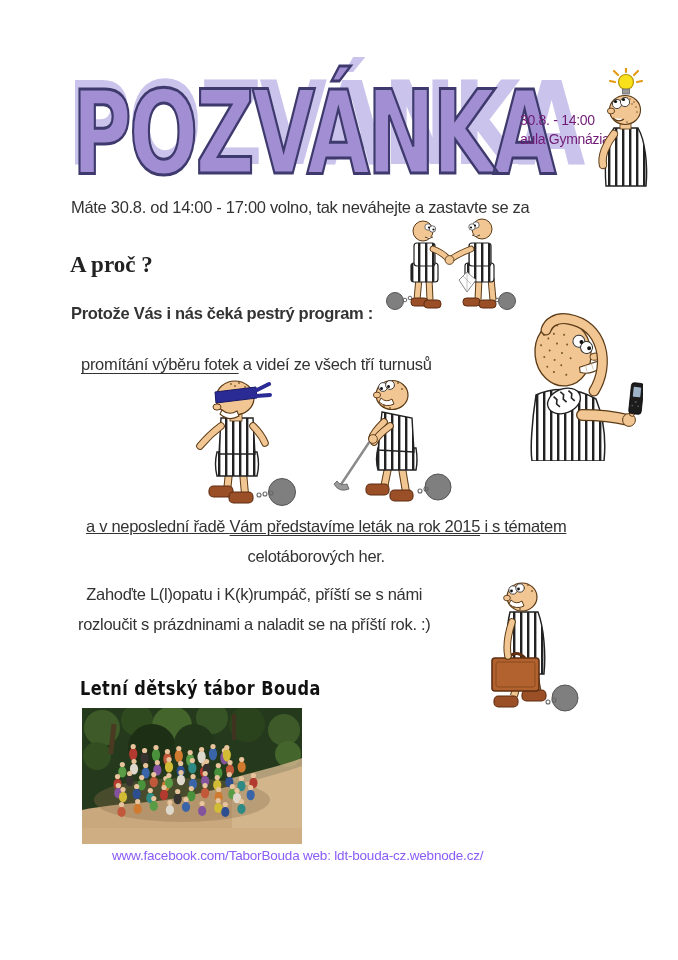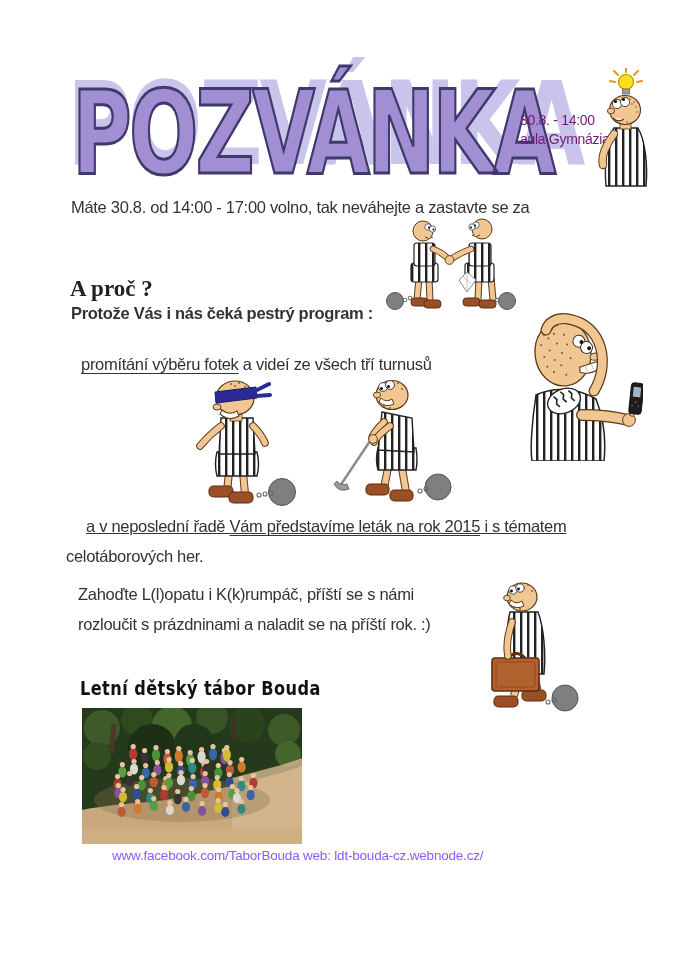--- a/index.html
+++ b/index.html
@@ -15,24 +15,24 @@
     font-weight:800;font-family:"DejaVu Sans",sans-serif;letter-spacing:-4px;
     transform-origin:left top;white-space:nowrap;}
   .title-shadow{color:var(--title_shadow,#cac3eb);transform:translate(-5px,-9px) scaleX(.76);}
   .title-main{color:var(--title_fill,#a28fd3);-webkit-text-stroke:3px var(--title_outline,#3e3a6d);
     transform:scaleX(.71);}
 
   
   .badge{left:520px;top:111px;font-weight:normal;font-size:14px;line-height:19px;
     letter-spacing:-0.3px;color:#701a75;}
 
-  .body-text{font-size:16.5px;letter-spacing:-0.3px;line-height:30px;color:var(--text,#333);}
+  .body-text{font-size:16.5px;letter-spacing:-0.3px;line-height:30px;color:var(--text,#333);text-align:center;}
   .intro{left:71px;top:192px;}
   .why-heading{left:70px;top:252px;font-family:"Liberation Serif",serif;
-    font-weight:bold;font-size:23px;color:#222;margin-top:24px;}
+    font-weight:bold;font-size:23px;color:#222;}
   .why-lead{left:71px;top:298px;font-weight:bold;}
   .item1{left:81px;top:310px;margin-top:39px;}
   .item2{left:81px;top:338px;}
   .u{text-decoration:underline;text-underline-offset:3px;text-decoration-thickness:1.4px;}
   .closing{left:66px;top:511px;}
   .closing .indent{padding-left:20px;text-decoration:underline;}
   .farewell{left:78px;top:579px;}
 
   .camp-title{left:80px;top:677px;font-size:19px;font-weight:800;
     font-family:"DejaVu Sans",sans-serif;color:#111;letter-spacing:0.5px;

